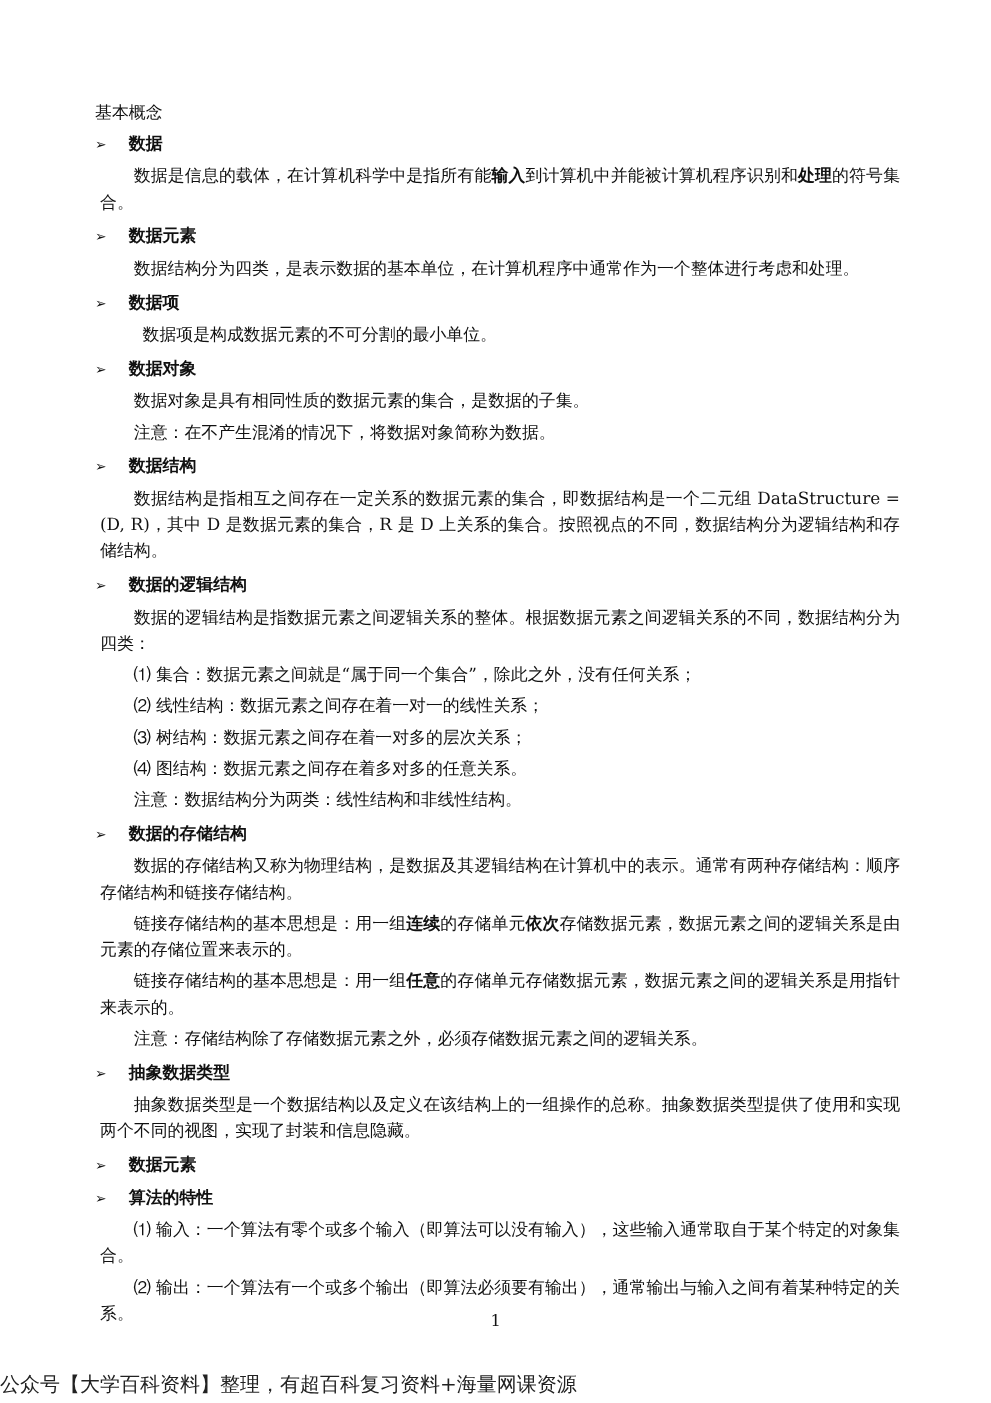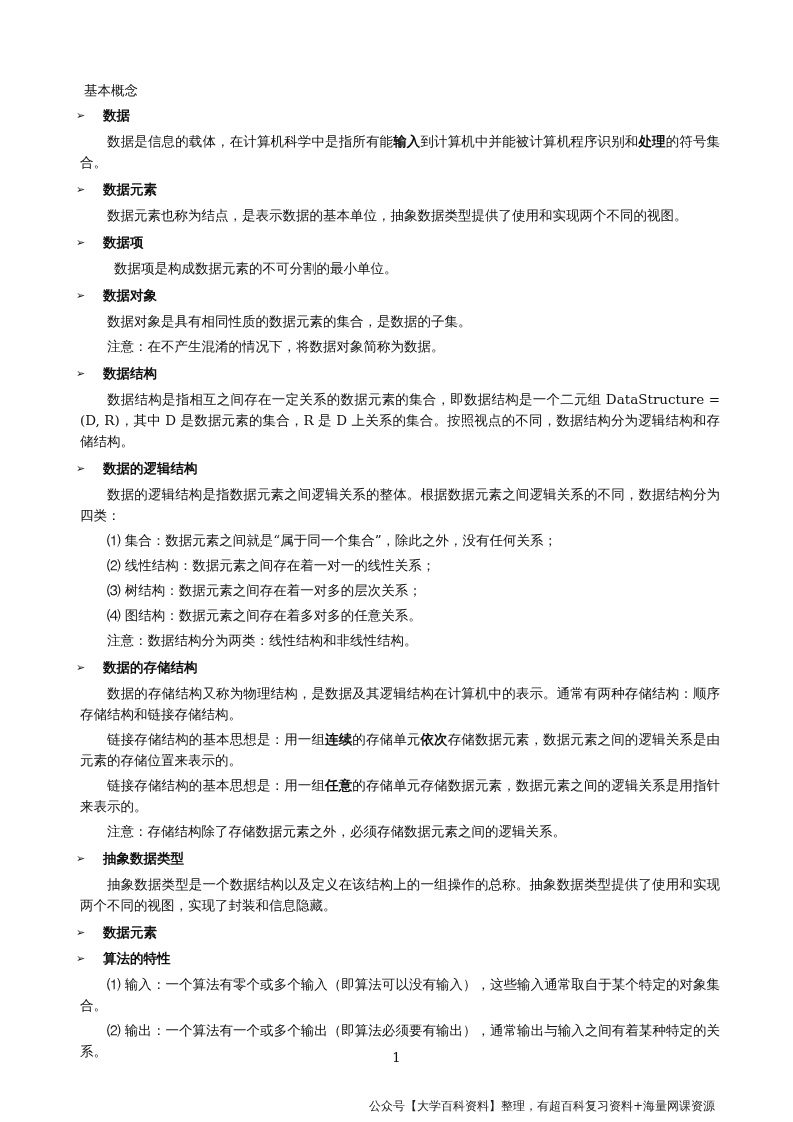--- a/index.html
+++ b/index.html
@@ -1,47 +1,47 @@
 <!DOCTYPE html>
 <html><head>
 <meta charset="utf-8">
 <style>
   html, body { margin: 0; padding: 0; background: #ffffff; }
   body { width: 793px; height: 1122px; position: relative; overflow: hidden;
          font-family: "DejaVu Serif", "Liberation Serif", serif; color: #111; }
   .page { position: absolute; left: 76px; top: 80px; width: 648px; font-size: 13.5px; line-height: 21px; }
-  .title { margin: 0 0 2px 8px; }
+  .title { margin: 0 0 2px 0; }
   .sec { margin-top: 2px; }
   .head { display: flex; align-items: center; height: 24px; font-weight: bold; font-family: "DejaVu Sans", "Liberation Sans", sans-serif; font-size: 13.5px; }
   .bullet { width: 27px; font-size: 11px; font-weight: normal; }
   .para { text-indent: 27px; text-align: justify; margin: 4px; }
   .para.indent-extra { text-indent: 34px; }
   b { font-family: "DejaVu Sans", "Liberation Sans", sans-serif; font-weight: bold; }
   .pagenum { position: absolute; top: 1050px; left: 0; width: 793px; text-align: center; font-size: 13px; }
-  .footer { position: absolute; top: 1098px; left: 0; width: 715px; text-align: right; font-size: 12px; font-family: "DejaVu Sans", "Liberation Sans", sans-serif; color: #222; }
+  .footer { position: absolute; top: 1098px; left: 0; width: 715px; text-align: left; font-size: 16px; font-family: "DejaVu Sans", "Liberation Sans", sans-serif; color: #222; }
 </style>
 </head>
 <body>
 
 <div class="page">
   <div class="title">基本概念</div>
   <div id="sections">
       <div class="sec">
         <div class="head">
           <span class="bullet">➢</span>
           <span>数据</span>
         </div>
         <p class="para"><span>数据是信息的载体，在计算机科学中是指所有能</span><b>输入</b><span>到计算机中并能被计算机程序识别和</span><b>处理</b><span>的符号集合。</span></p>
       </div>
       <div class="sec">
         <div class="head">
           <span class="bullet">➢</span>
           <span>数据元素</span>
         </div>
-        <p class="para"><span>数据元素也称为结点，是表示数据的基本单位，抽象数据类型提供了使用和实现两个不同的视图。</span></p>
+        <p class="para"><span>数据结构分为四类，是表示数据的基本单位，在计算机程序中通常作为一个整体进行考虑和处理。</span></p>
       </div>
       <div class="sec">
         <div class="head">
           <span class="bullet">➢</span>
           <span>数据项</span>
         </div>
         <p class="para indent-extra"><span>数据项是构成数据元素的不可分割的最小单位。</span></p>
       </div>
       <div class="sec">
         <div class="head">

